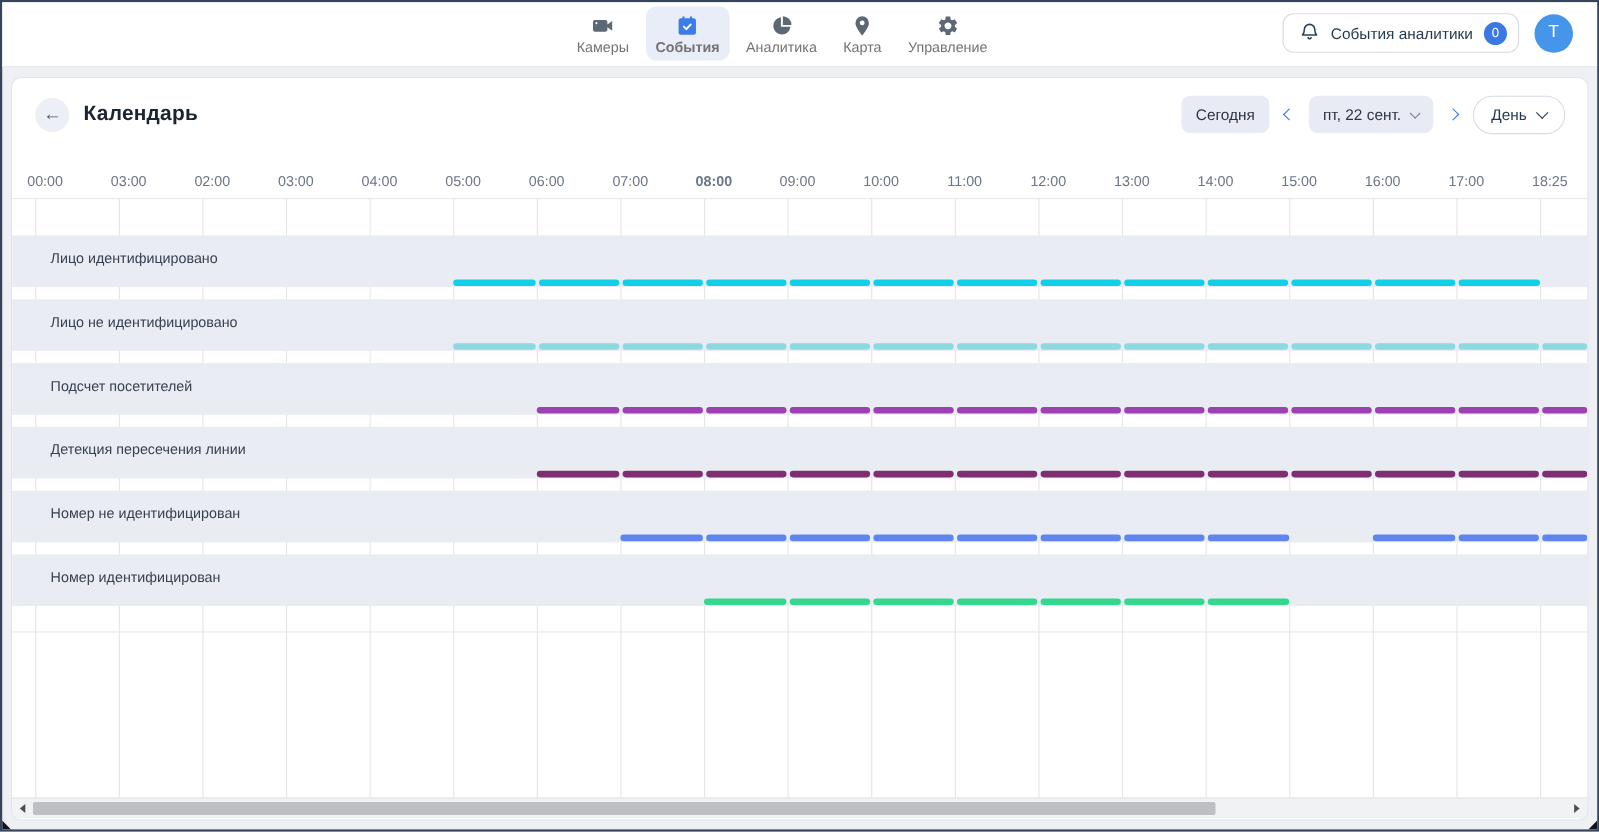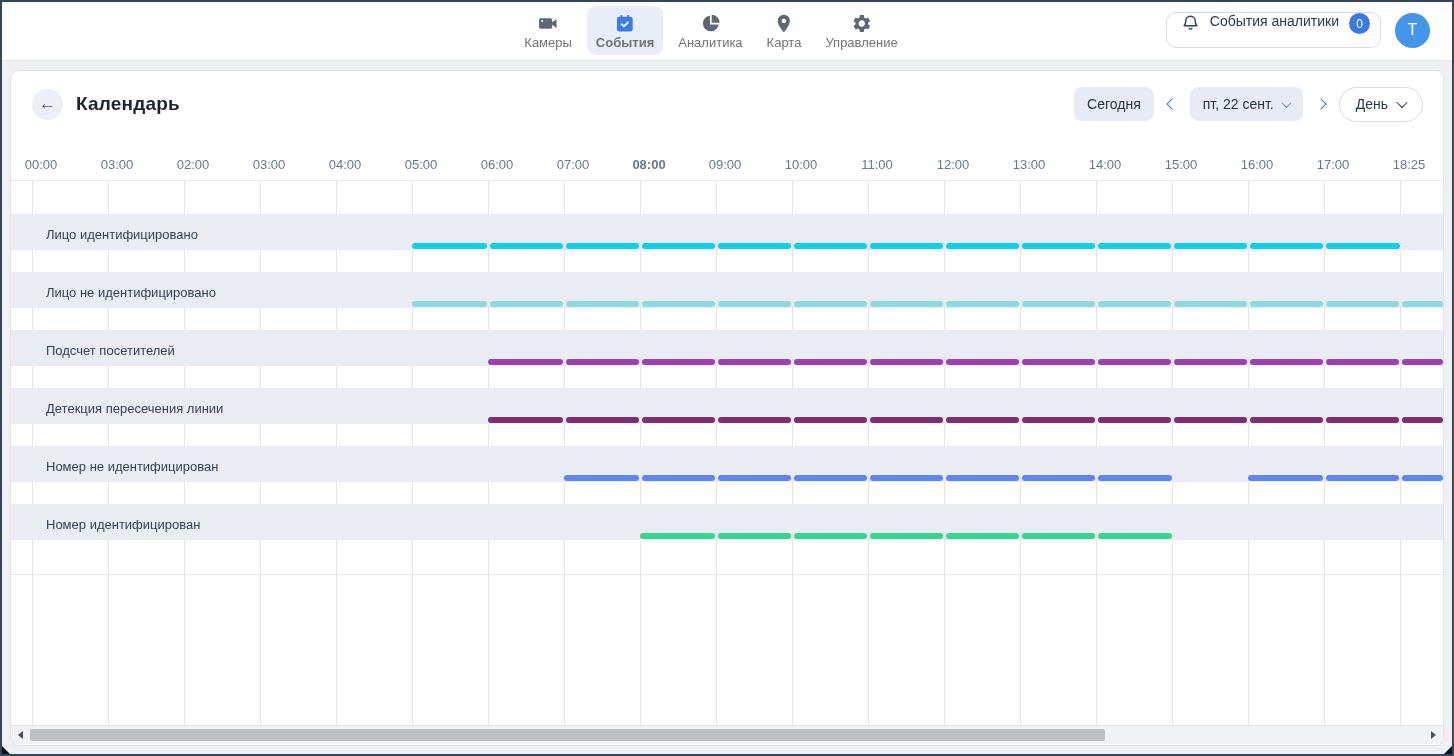--- a/index.html
+++ b/index.html
@@ -12,21 +12,21 @@
   }
   
   .top-header{position:absolute;left:0;top:0;right:0;height:58px;background:#fff;border-bottom:1px solid #e6e8ee;}
   .nav-center{position:absolute;left:50%;top:4px;transform:translateX(-50%);margin-left:-16px;display:flex;align-items:flex-start;gap:6px;}
   .nav-item{display:flex;flex-direction:column;align-items:center;gap:1px;padding:6px 9px 5px;border-radius:9px;cursor:pointer;}
   .nav-item.active{background:#e8edf7;font-weight:bold;}
   .nav-ic{width:22px;height:22px;display:flex;align-items:center;justify-content:center;}
   .nav-ic svg{width:21px;height:21px;}
   .nav-lb{font-size:13px;color:#737373;line-height:15px;}
   .nav-right{position:absolute;right:22px;top:10px;display:flex;align-items:center;gap:14px;}
-  .notif-btn{display:flex;align-items:flex-start;gap:10px;height:36px;padding:0 10px 0 14px;background:#fff;
+  .notif-btn{display:flex;align-items:center;gap:10px;height:36px;padding:0 10px 0 14px;background:#fff;
     border:1px solid #d7dbe3;border-radius:10px;font-size:14px;color:#273a4d;cursor:pointer;}
   .notif-btn svg{width:19px;height:19px;}
   .badge{min-width:21px;height:21px;border-radius:11px;background:#3b79e2;color:#fff;font-size:12px;
     display:flex;align-items:center;justify-content:center;padding:0 4px;box-sizing:border-box;}
   .avatar{width:35px;height:35px;border-radius:50%;background:#4595ea;color:#fff;font-size:16px;
     display:flex;align-items:center;justify-content:center;cursor:pointer;}
   
   .panel{position:absolute;left:8px;top:68px;right:8px;bottom:8px;background:#fff;border:1px solid #e2e4ea;
     border-radius:9px;overflow:hidden;}
   .cal-header{position:absolute;left:21px;right:20px;top:15px;height:36px;display:flex;align-items:center;justify-content:space-between;}
@@ -43,21 +43,21 @@
     color:#273a4d;display:inline-flex;align-items:center;gap:10px;cursor:pointer;font-family:inherit;}
   .chev{display:inline-block;width:7px;height:7px;border-right:1.8px solid currentColor;border-bottom:1.8px solid currentColor;}
   .chev.down{transform:rotate(45deg) translate(-1px,-1px);}
   .chev.left{transform:rotate(135deg);}
   .chev.right{transform:rotate(-45deg);}
   .chev.sm{width:6px;height:6px;border-width:1.6px;color:#7c879a;}
   
   .hour-label{position:absolute;top:86px;width:56px;text-align:center;font-size:13px;color:#6b7686;}
   .vline{position:absolute;top:109px;width:1px;height:545px;background:#e4e5eb;}
   .hline{position:absolute;left:0;right:0;height:1px;background:#e7e8ec;}
-  .band{position:absolute;left:0;right:0;height:36px;background:#eaecf4;text-decoration:underline;}
+  .band{position:absolute;left:0;right:0;height:47px;background:#eaecf4;text-decoration:underline;}
   .band-label{position:absolute;left:35px;top:13px;font-size:13px;color:#38414f;line-height:15px;}
   .seg{position:absolute;bottom:1px;height:6px;border-radius:3px;cursor:pointer;}
   
   .hscroll{position:absolute;left:0;right:0;top:654px;height:18px;background:#f1f2f4;border-top:1px solid #e3e3e6;}
   .thumb{position:absolute;left:19px;top:3px;width:1075px;height:12px;background:#bdbfc3;border-radius:2px;cursor:pointer;}
   .sb-arrow{position:absolute;top:5px;width:0;height:0;border-top:4px solid transparent;border-bottom:4px solid transparent;cursor:pointer;}
   .sb-arrow.l{left:7px;border-right:5px solid #4a4f57;}
   .sb-arrow.r{right:7px;border-left:5px solid #4a4f57;}
   .grip{position:absolute;bottom:0;width:0;height:0;}
   .grip.bl{left:0;border-left:8px solid #10131a;border-top:8px solid transparent;}

